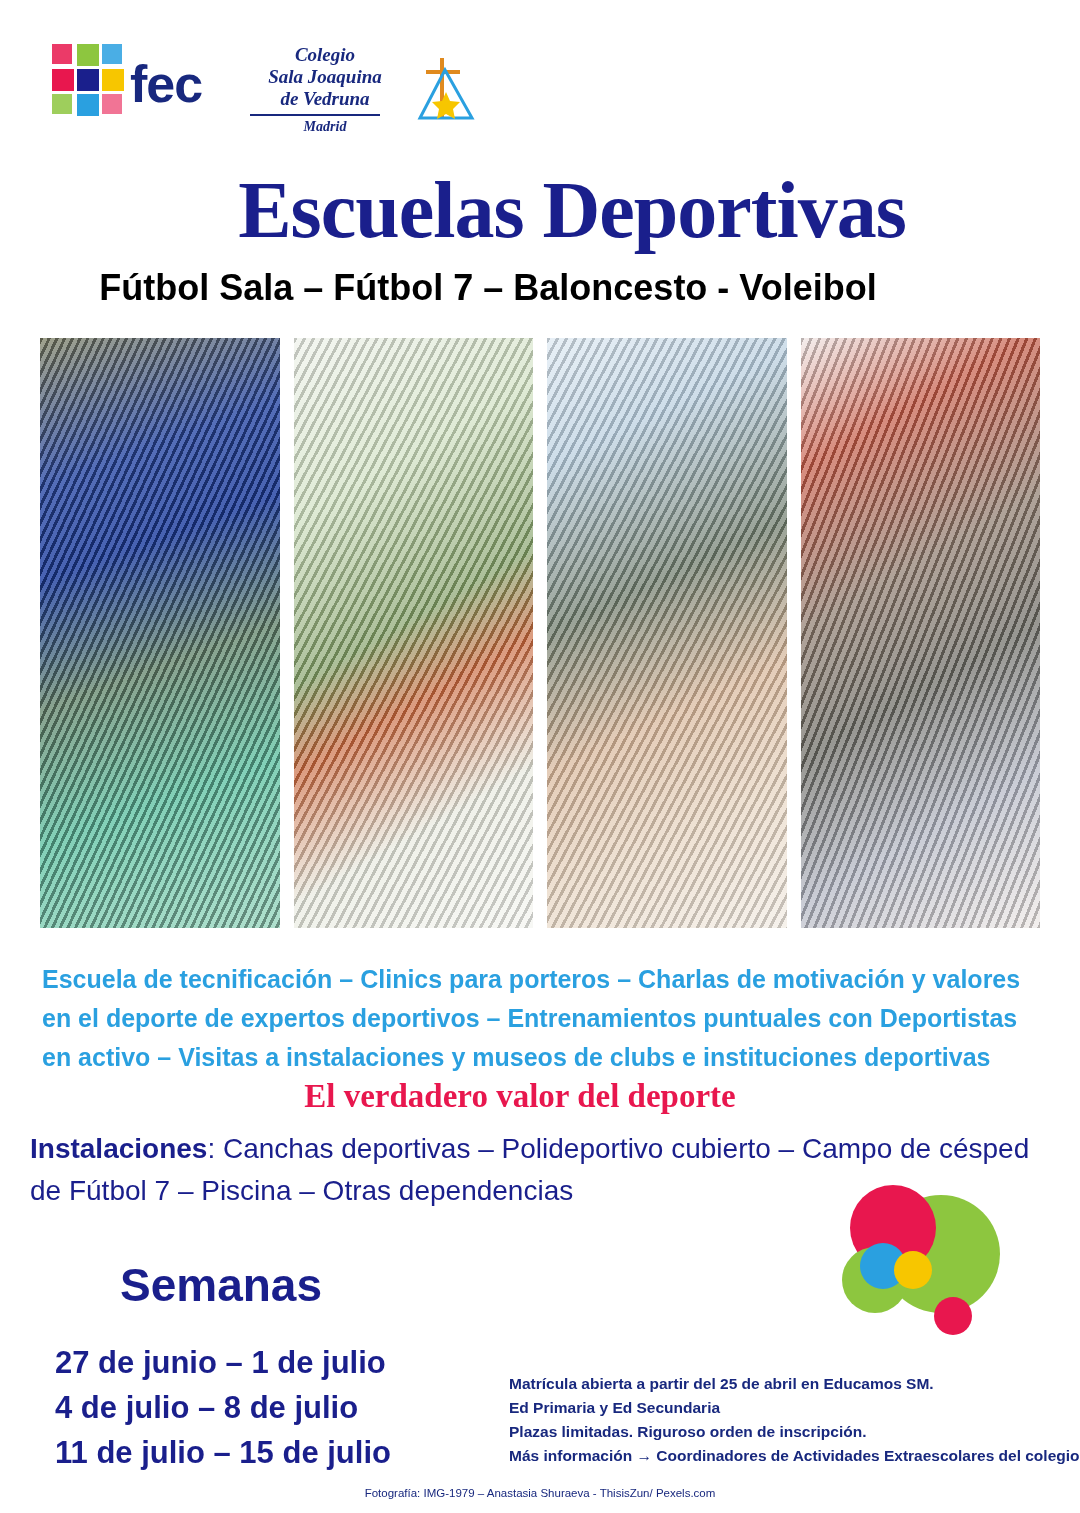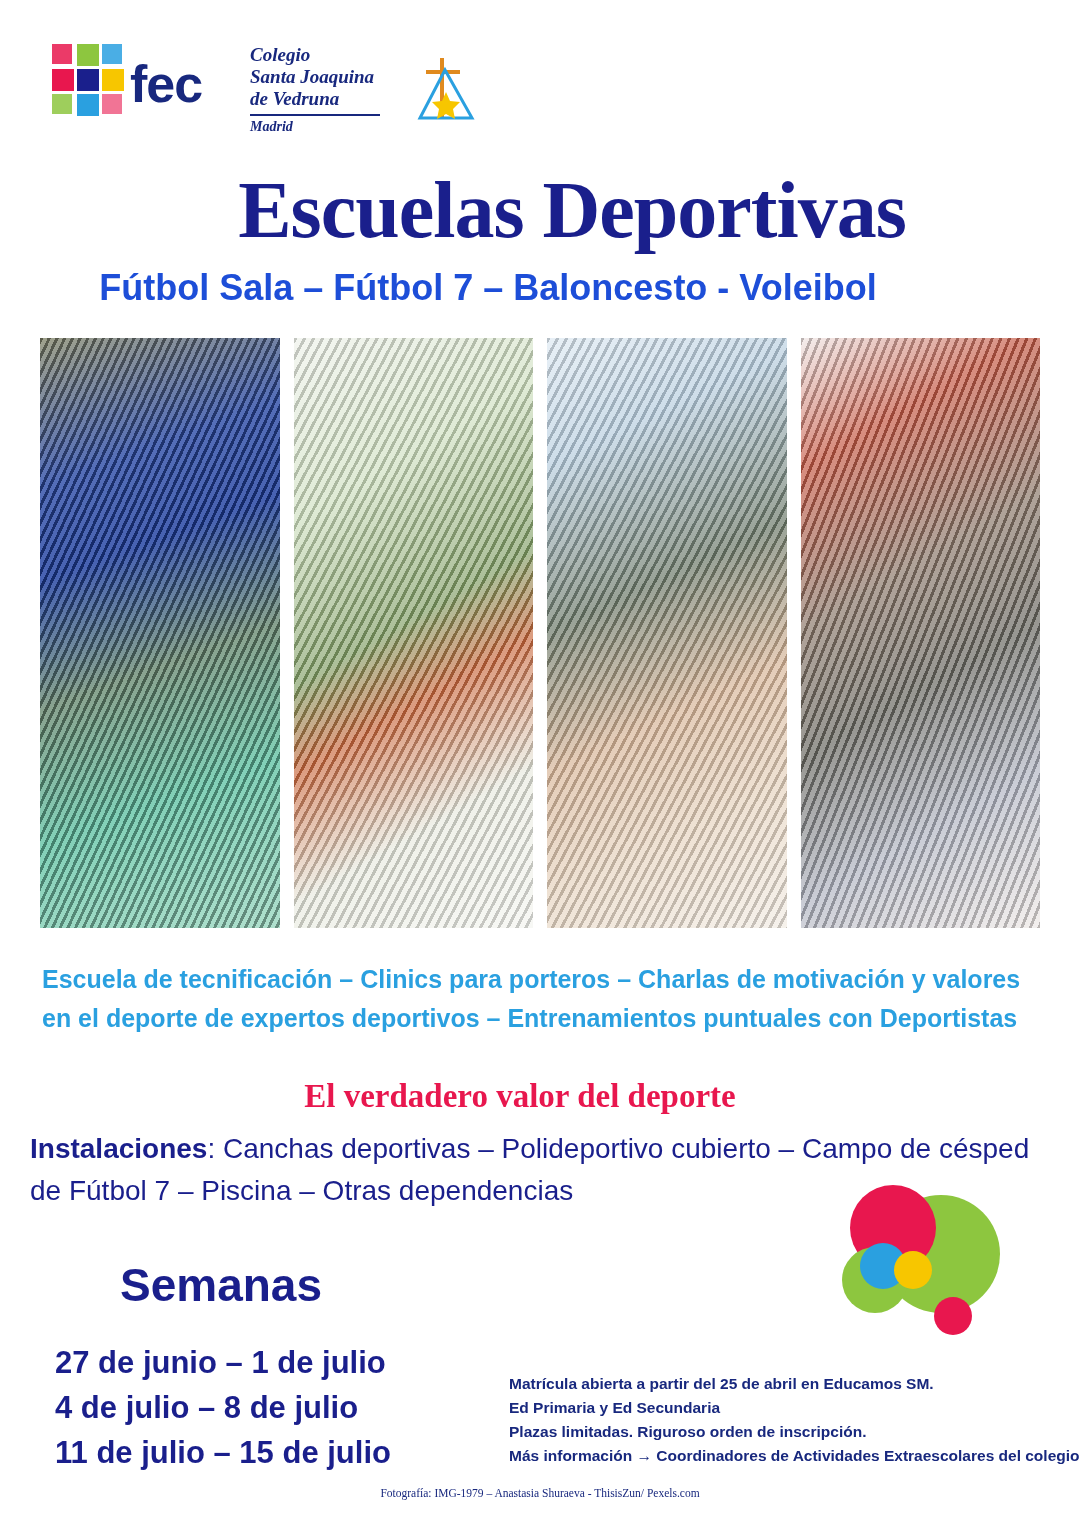--- a/index.html
+++ b/index.html
@@ -13,37 +13,37 @@
 
   
   .header{position:absolute;top:0;left:0;width:1080px;height:165px;}
 
   .fec-logo{position:absolute;left:52px;top:40px;width:170px;height:80px;}
   .fec-cross{position:absolute;left:0;top:4px;width:72px;height:72px;}
   .fec-cross span{position:absolute;display:block;}
   .sq{width:22px;height:22px;}
   .fec-word{position:absolute;left:78px;top:18px;font-size:52px;font-weight:bold;color:#18287e;letter-spacing:-1px;line-height:52px;}
 
-  .colegio{position:absolute;left:250px;top:44px;width:150px;color:#18287e;}
+  .colegio{position:absolute;left:250px;top:44px;width:150px;color:#18287e;text-align:center;}
   .colegio .l{display:block;font-family:"Liberation Serif", serif;font-weight:bold;font-style:italic;font-size:19px;line-height:22px;}
   .colegio .rule{margin-top:4px;width:130px;height:2px;background:#18287e;}
   .colegio .madrid{display:block;margin-top:3px;font-family:"Liberation Serif", serif;font-weight:bold;font-style:italic;font-size:14px;color:#18287e;}
 
   .vedruna-mark{position:absolute;left:412px;top:52px;width:70px;height:72px;}
 
   .xtrafec{position:absolute;right:56px;top:28px;width:230px;height:120px;}
   .xtra-hex{position:absolute;left:62px;top:0;width:90px;height:78px;}
   .xtra-word{position:absolute;left:0;top:86px;width:230px;text-align:center;font-size:46px;font-weight:normal;color:#18287e;letter-spacing:-1px;}
   .xtra-word b{font-weight:bold;}
 
   
   .title{position:absolute;top:165px;left:0;width:1080px;text-align:center;
     font-family:"Liberation Serif", serif;font-weight:bold;font-size:80px;color:#1a1f8c;letter-spacing:-1px;padding-left:32px;}
   .subtitle{position:absolute;top:267px;left:0;width:976px;text-align:center;
-    font-weight:bold;font-size:36px;color:#1d4ed8;}
+    font-weight:bold;font-size:36px;color:#000000;}
 
   
   .photos{position:absolute;top:338px;left:40px;width:1000px;height:590px;display:flex;gap:14px;}
   .photo{position:relative;width:244px;height:590px;overflow:hidden;filter:blur(0.3px);}
   .ph1{background:
       repeating-linear-gradient(115deg, rgba(0,0,0,.35) 0 3px, rgba(255,255,255,.18) 3px 7px),
       linear-gradient(160deg,#8b8d72 0%,#2f4ea8 22%,#1f3fa0 36%,#6f8f77 55%,#67c6a8 75%,#9fd9c3 100%);}
   .ph2{background:
       repeating-linear-gradient(118deg, rgba(0,0,0,.18) 0 3px, rgba(255,255,255,.35) 3px 8px),
       linear-gradient(150deg,#eef1ea 0%,#cfe0c0 25%,#7f9d63 48%,#c9663b 60%,#e8eadf 78%,#f3f4ef 100%);}
@@ -69,21 +69,21 @@
   .weeks div{font-weight:bold;font-size:31px;color:#1a1f8c;line-height:45px;}
 
   
   .balls{position:absolute;right:48px;top:1185px;width:190px;height:160px;}
   .balls i{position:absolute;border-radius:50%;display:block;}
 
   
   .info{position:absolute;top:1372px;left:509px;width:580px;color:#18287e;
     font-weight:bold;font-size:15.5px;line-height:24px;}
   .credit{position:absolute;top:1487px;left:0;width:1080px;text-align:center;
-    font-size:11.5px;color:#18287e;font-family:Liberation Serif, serif;}
+    font-size:11.5px;color:#18287e;}
 </style>
 </head>
 <body>
 
 <div class="header">
 
   <div class="fec-logo">
     <div class="fec-cross">
       <span class="sq" style="left:25px;top:0;background:#8dc63f"></span>
       <span class="sq" style="left:0;top:25px;background:#e8174e"></span>
@@ -93,21 +93,21 @@
       <span class="sq" style="left:0;top:0;width:20px;height:20px;background:#e8174e;opacity:.85"></span>
       <span class="sq" style="left:50px;top:0;width:20px;height:20px;background:#2aa0e0;opacity:.85"></span>
       <span class="sq" style="left:0;top:50px;width:20px;height:20px;background:#8dc63f;opacity:.85"></span>
       <span class="sq" style="left:50px;top:50px;width:20px;height:20px;background:#e8174e;opacity:.6"></span>
     </div>
     <div class="fec-word">fec</div>
   </div>
 
   <div class="colegio">
     <span class="l">Colegio</span>
-    <span class="l">Santa Joaquina</span>
+    <span class="l">Sala Joaquina</span>
     <span class="l">de Vedruna</span>
     <div class="rule"></div>
     <span class="madrid">Madrid</span>
   </div>
 
   <div class="vedruna-mark">
     <svg width="70" height="72" viewBox="0 0 70 72">
       <path d="M30 6 L30 66" stroke="#e08a1e" stroke-width="4" fill="none"></path>
       <path d="M14 20 L48 20" stroke="#e08a1e" stroke-width="4" fill="none"></path>
       <path d="M8 66 L33 18 L60 66 Z" fill="none" stroke="#2aa0e0" stroke-width="3"></path>
@@ -123,20 +123,21 @@
 <div class="photos">
   <div class="photo ph1"></div>
   <div class="photo ph2"></div>
   <div class="photo ph3"></div>
   <div class="photo ph4"></div>
 </div>
 
 <div class="lead">
   <div>Escuela de tecnificación – Clinics para porteros – Charlas de motivación y valores</div>
   <div>en el deporte de expertos deportivos – Entrenamientos puntuales con Deportistas</div>
+  <div>en activo – Visitas a instalaciones y museos de clubs e  instituciones deportivas</div>
 </div>
 
 <div class="slogan">El verdadero valor del deporte</div>
 
 <div class="facilities">
   <b>Instalaciones</b><span>: Canchas deportivas – Polideportivo cubierto – Campo de césped de Fútbol 7 – Piscina – Otras  dependencias</span>
 </div>
 
 <div class="balls">
   <i style="left:40px;top:10px;width:118px;height:118px;background:#8dc63f"></i>

